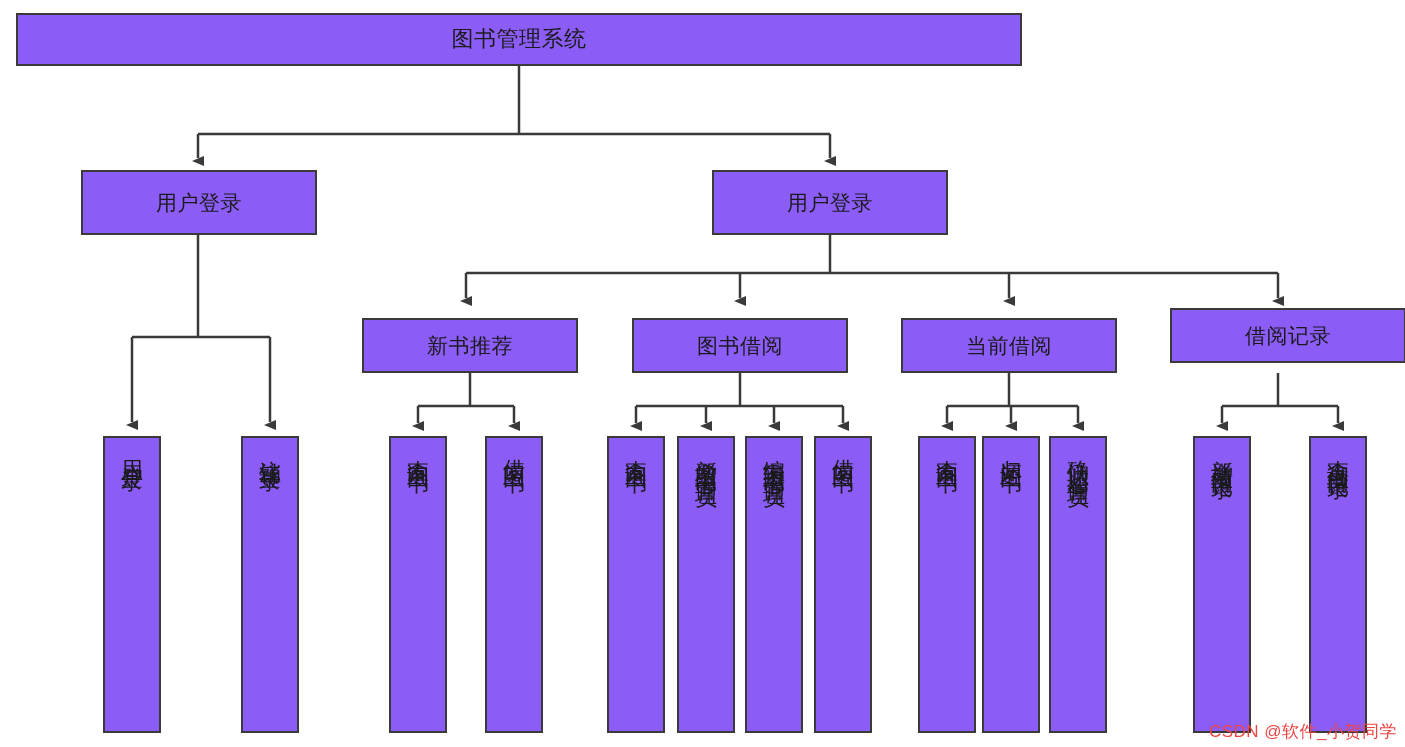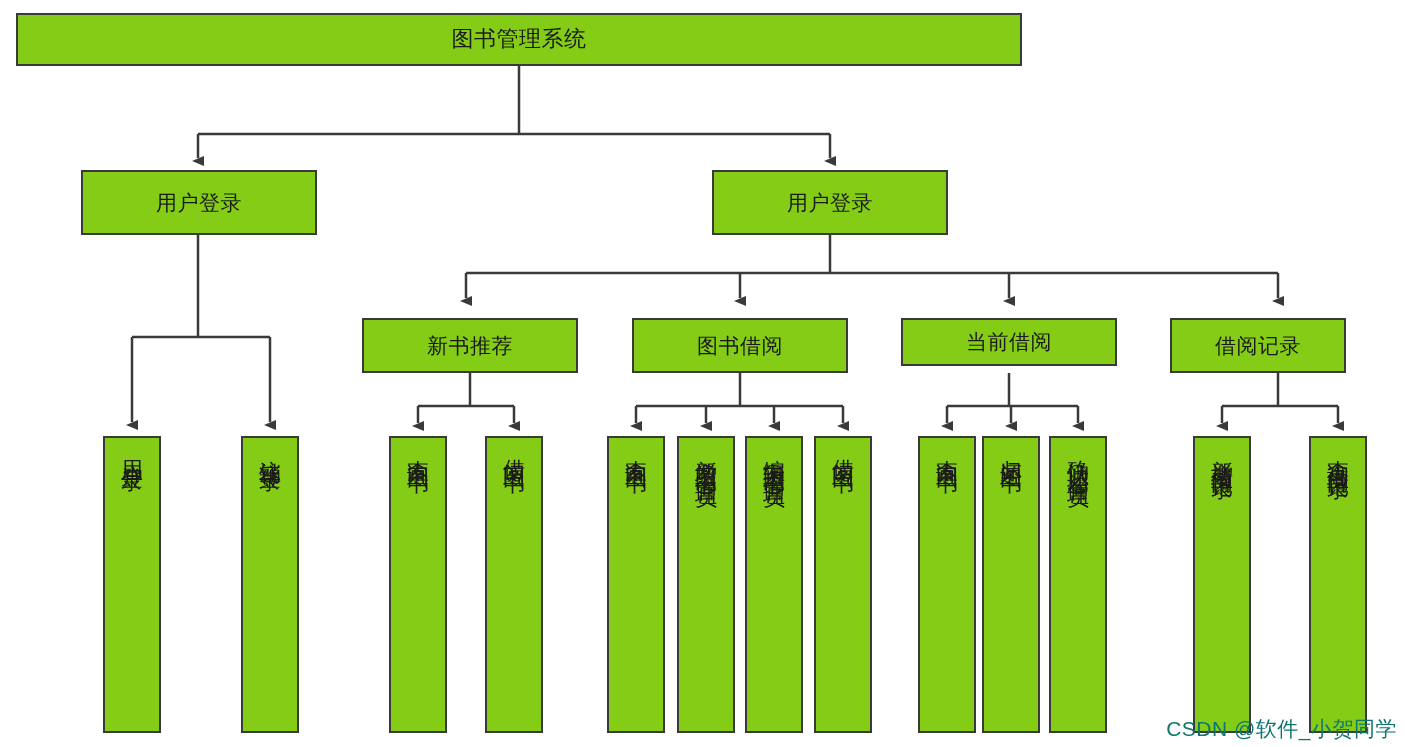--- a/index.html
+++ b/index.html
@@ -16,21 +16,21 @@
     background:#ffffff;
   }
   #edges{
     position:absolute;left:0;top:0;
     width:1405px;height:747px;
     pointer-events:none;
   }
   .node{
     position:absolute;
     box-sizing:border-box;
-    background:#84cc16;
+    background:#8b5cf6;
     border:2px solid #3a3a3a;
     display:flex;
     align-items:center;
     justify-content:center;
     color:#1a1a1a;
   }
   .node .label{
     display:block;
     line-height:1.12;
     white-space:nowrap;
@@ -51,22 +51,22 @@
     writing-mode:vertical-rl;
     text-orientation:upright;
     font-size:22px;
     letter-spacing:4px;
     line-height:1;
     white-space:nowrap;
   }
   .watermark{
     position:absolute;
     right:8px;bottom:4px;
-    font-size:21px;
-    color:#0f766e;
+    font-size:17px;
+    color:#ef4444;
     letter-spacing:0.5px;
     white-space:nowrap;
     font-family:"Liberation Sans","DejaVu Sans",sans-serif;
   }
 </style>
 </head>
 <body>
 
 <div id="diagram">
 
@@ -130,24 +130,24 @@
   <div class="node h" style="left:712px;top:170px;width:236px;height:65px;">
     <span class="label">用户登录</span>
   </div>
 
   <div class="node h" style="left:362px;top:318px;width:216px;height:55px;">
     <span class="label">新书推荐</span>
   </div>
   <div class="node h" style="left:632px;top:318px;width:216px;height:55px;align-items:center;">
     <span class="label">图书借阅</span>
   </div>
-  <div class="node h" style="left:901px;top:318px;width:216px;height:48px;">
+  <div class="node h" style="left:901px;top:318px;width:216px;height:55px;">
     <span class="label">当前借阅</span>
   </div>
-  <div class="node h" style="left:1170px;top:318px;width:176px;height:55px;">
+  <div class="node h" style="left:1170px;top:308px;width:236px;height:55px;">
     <span class="label">借阅记录</span>
   </div>
 
   <div class="node v" style="left:103px;top:436px;width:58px;height:297px;">
     <span class="label">用户登录</span>
   </div>
   <div class="node v" style="left:241px;top:436px;width:58px;height:297px;">
     <span class="label">注销登录</span>
   </div>
 

